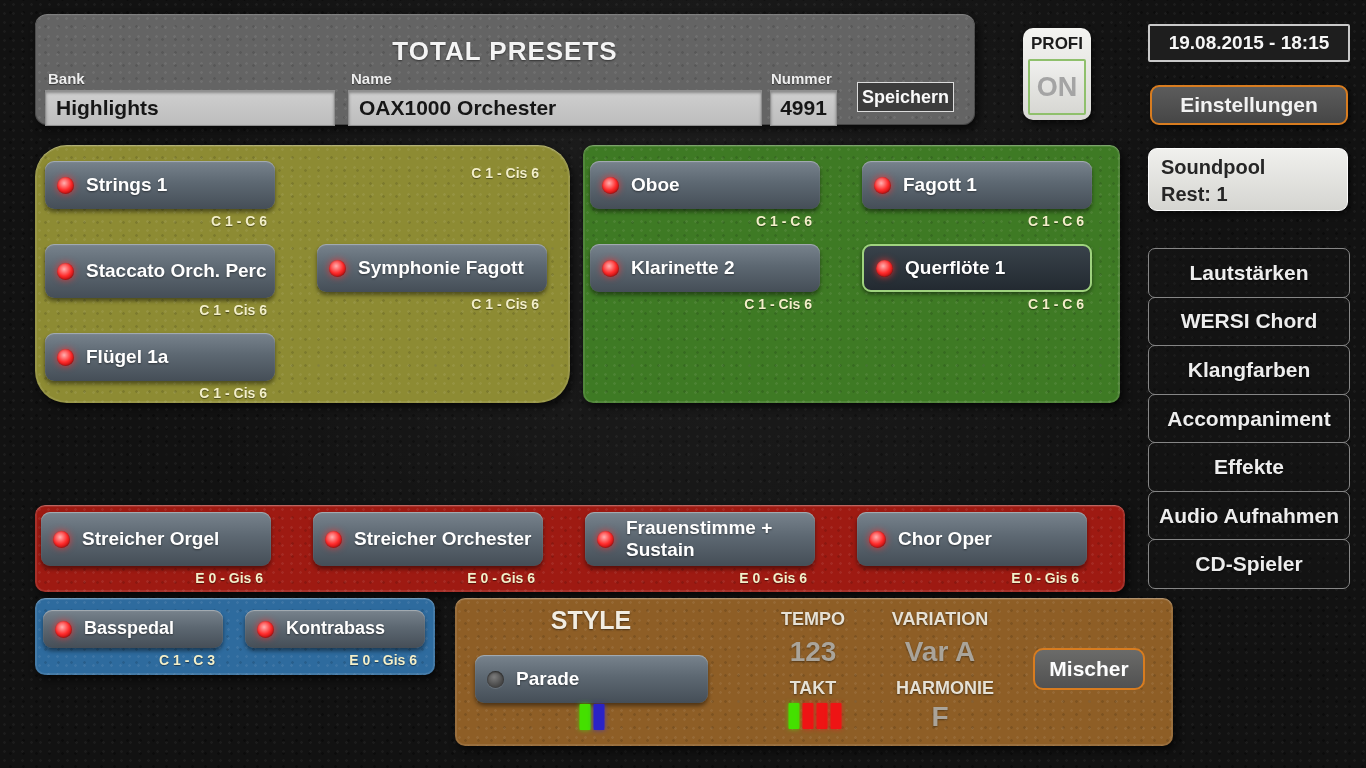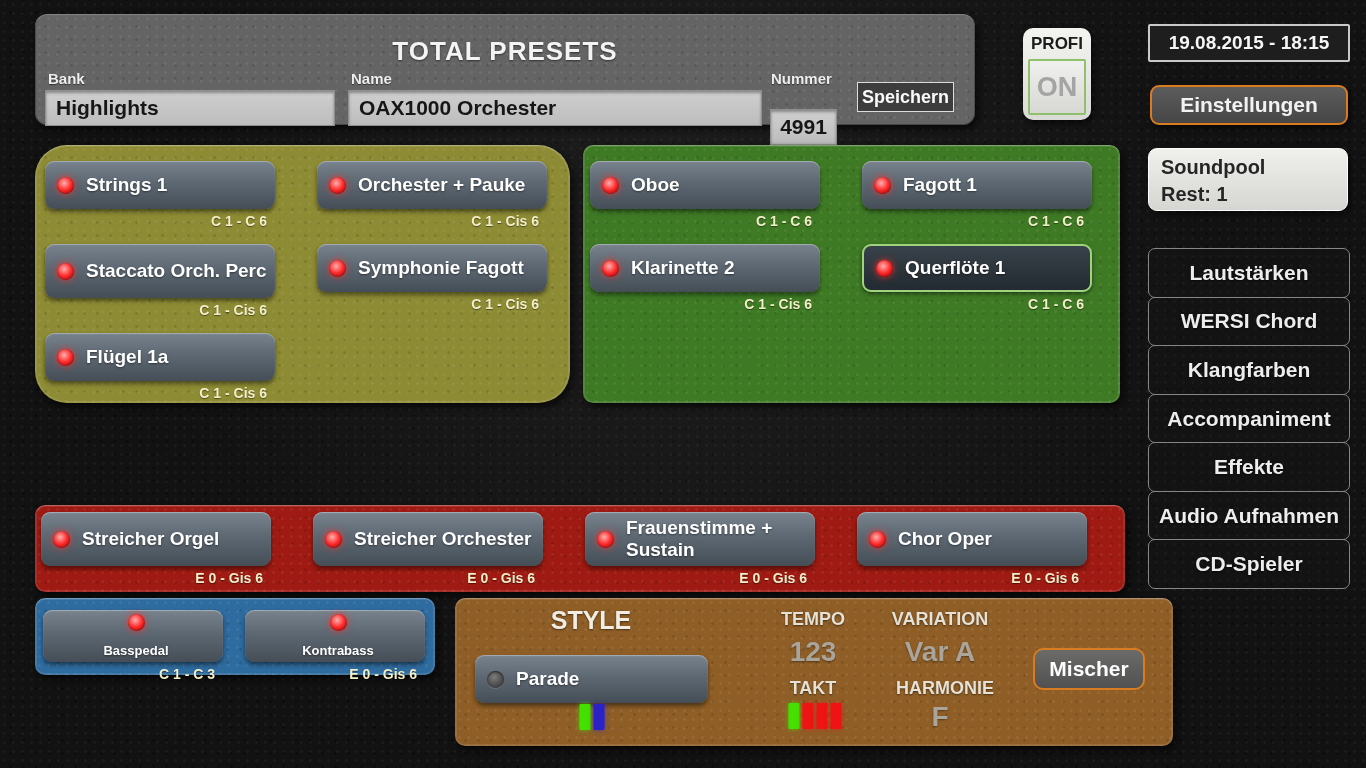--- a/index.html
+++ b/index.html
@@ -118,21 +118,21 @@
 
   .sound-btn {
     display:flex; align-items:center; gap:12px;
     min-height:48px; padding:4px 6px 4px 12px;
     border-radius:9px;
     background:linear-gradient(#78838d, #5d6872 45%, #454e57);
     box-shadow: 0 3px 4px rgba(0,0,0,0.45), inset 0 1px 1px rgba(255,255,255,0.35);
     color:#fff; font-size:19px; line-height:1.18; cursor:pointer;
     text-shadow:0 1px 2px rgba(0,0,0,0.45);
   }
-  .sound-btn.small { min-height:38px; font-size:13px;flex-direction:column; }
+  .sound-btn.small { min-height:38px; font-size:18px; }
   .sound-btn.tall { min-height:54px; }
   .state-selected {
     background:linear-gradient(#39424a,#232a31);
     border:2px solid #9fd37e;
     box-shadow: 0 2px 4px rgba(0,0,0,0.5);
   }
   .led {
     width:17px; height:17px; border-radius:50%; flex:0 0 auto;
   }
   .led-red {
@@ -169,21 +169,21 @@
 </head>
 <body>
 
 <div class="abs header-panel tex">
   <div class="header-title">TOTAL PRESETS</div>
   <div class="field-label" style="left:13px; top:56px;">Bank</div>
   <div class="field" style="left:10px; top:76px; width:290px;">Highlights</div>
   <div class="field-label" style="left:316px; top:56px;">Name</div>
   <div class="field" style="left:313px; top:76px; width:414px;">OAX1000 Orchester</div>
   <div class="field-label" style="left:736px; top:56px;">Nummer</div>
-  <div class="field" style="left:735px; top:76px; width:67px; justify-content:center; padding:0 4px;margin-top:19px;">4991</div>
+  <div class="field" style="left:735px; top:76px; width:67px; justify-content:center; padding:0 4px;">4991</div>
   <div class="btn-save">Speichern</div>
 </div>
 
 <div class="abs profi-box">
   <div class="profi-label">PROFI</div>
   <div class="profi-on">ON</div>
 </div>
 <div class="abs date-box">19.08.2015 - 18:15</div>
 <div class="abs btn-settings">Einstellungen</div>
 
@@ -205,24 +205,20 @@
 <div class="panel p-olive tex">
   <div class="grid2">
     <div class="cell">
       <div class="sound-btn">
         <span class="led led-red"></span>
         <span>Strings 1</span>
       </div>
       <div class="range">C 1 - C 6</div>
     </div>
     <div class="cell">
-      <div class="sound-btn">
-        <span class="led led-red"></span>
-        <span>Orchester + Pauke</span>
-      </div>
       <div class="range">C 1 - Cis 6</div>
     </div>
     <div class="cell">
       <div class="sound-btn tall">
         <span class="led led-red"></span>
         <span>Staccato Orch. Perc</span>
       </div>
       <div class="range">C 1 - Cis 6</div>
     </div>
     <div class="cell">

